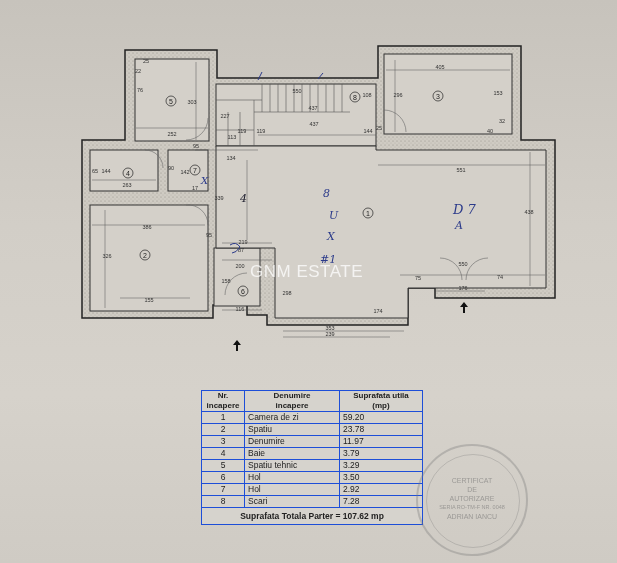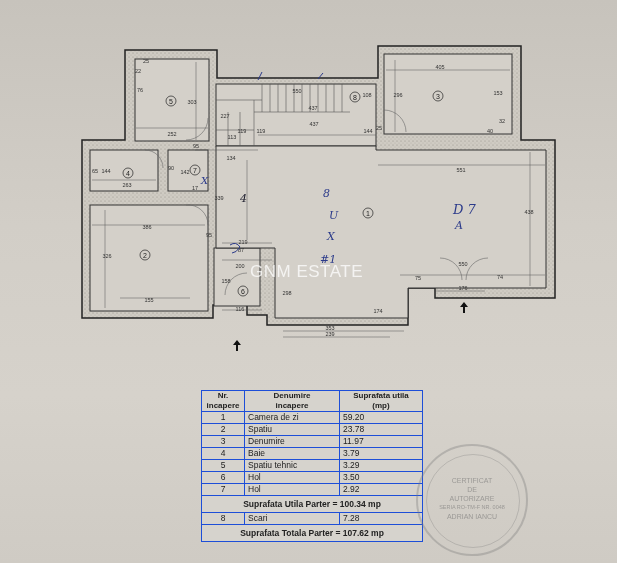--- a/index.html
+++ b/index.html
@@ -236,23 +236,20 @@
           <td class="c-nr">6</td>
           <td class="c-name">Hol</td>
           <td class="c-area">3.50</td>
         </tr>
     <tr>
           <td class="c-nr">7</td>
           <td class="c-name">Hol</td>
           <td class="c-area">2.92</td>
         </tr>
     <tr>
-          <td colspan="3" class="sum">Suprafata Utila Parter = 100.34 mp</td>
-        </tr>
-    <tr>
           <td class="c-nr">8</td>
           <td class="c-name">Scari</td>
           <td class="c-area">7.28</td>
         </tr>
     <tr>
           <td colspan="3" class="sum">Suprafata Totala Parter = 107.62 mp</td>
         </tr>
   </tbody>
     </table>
 

